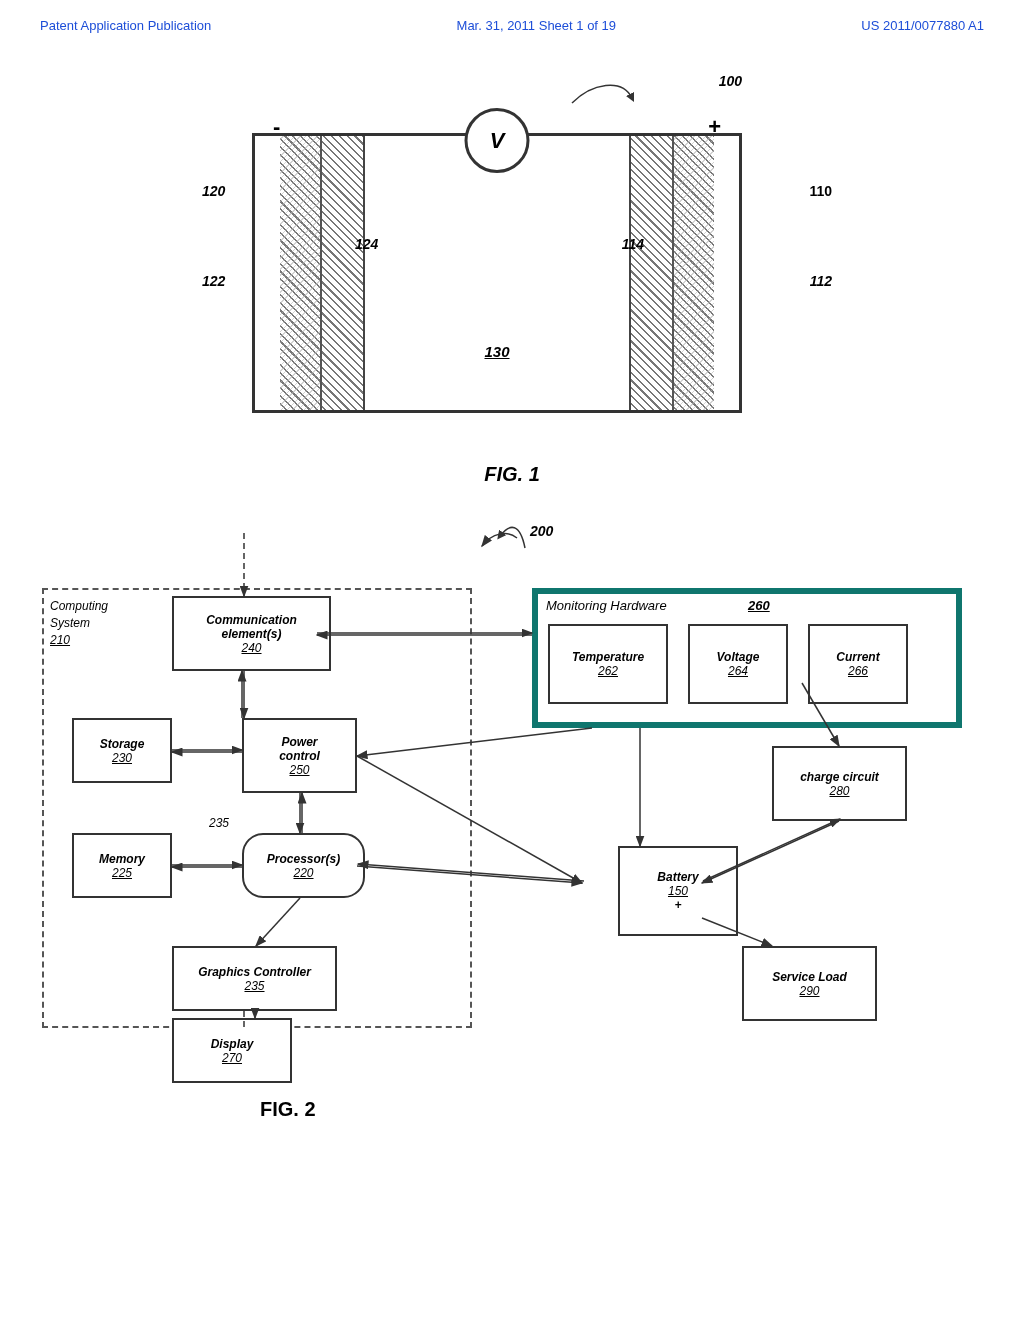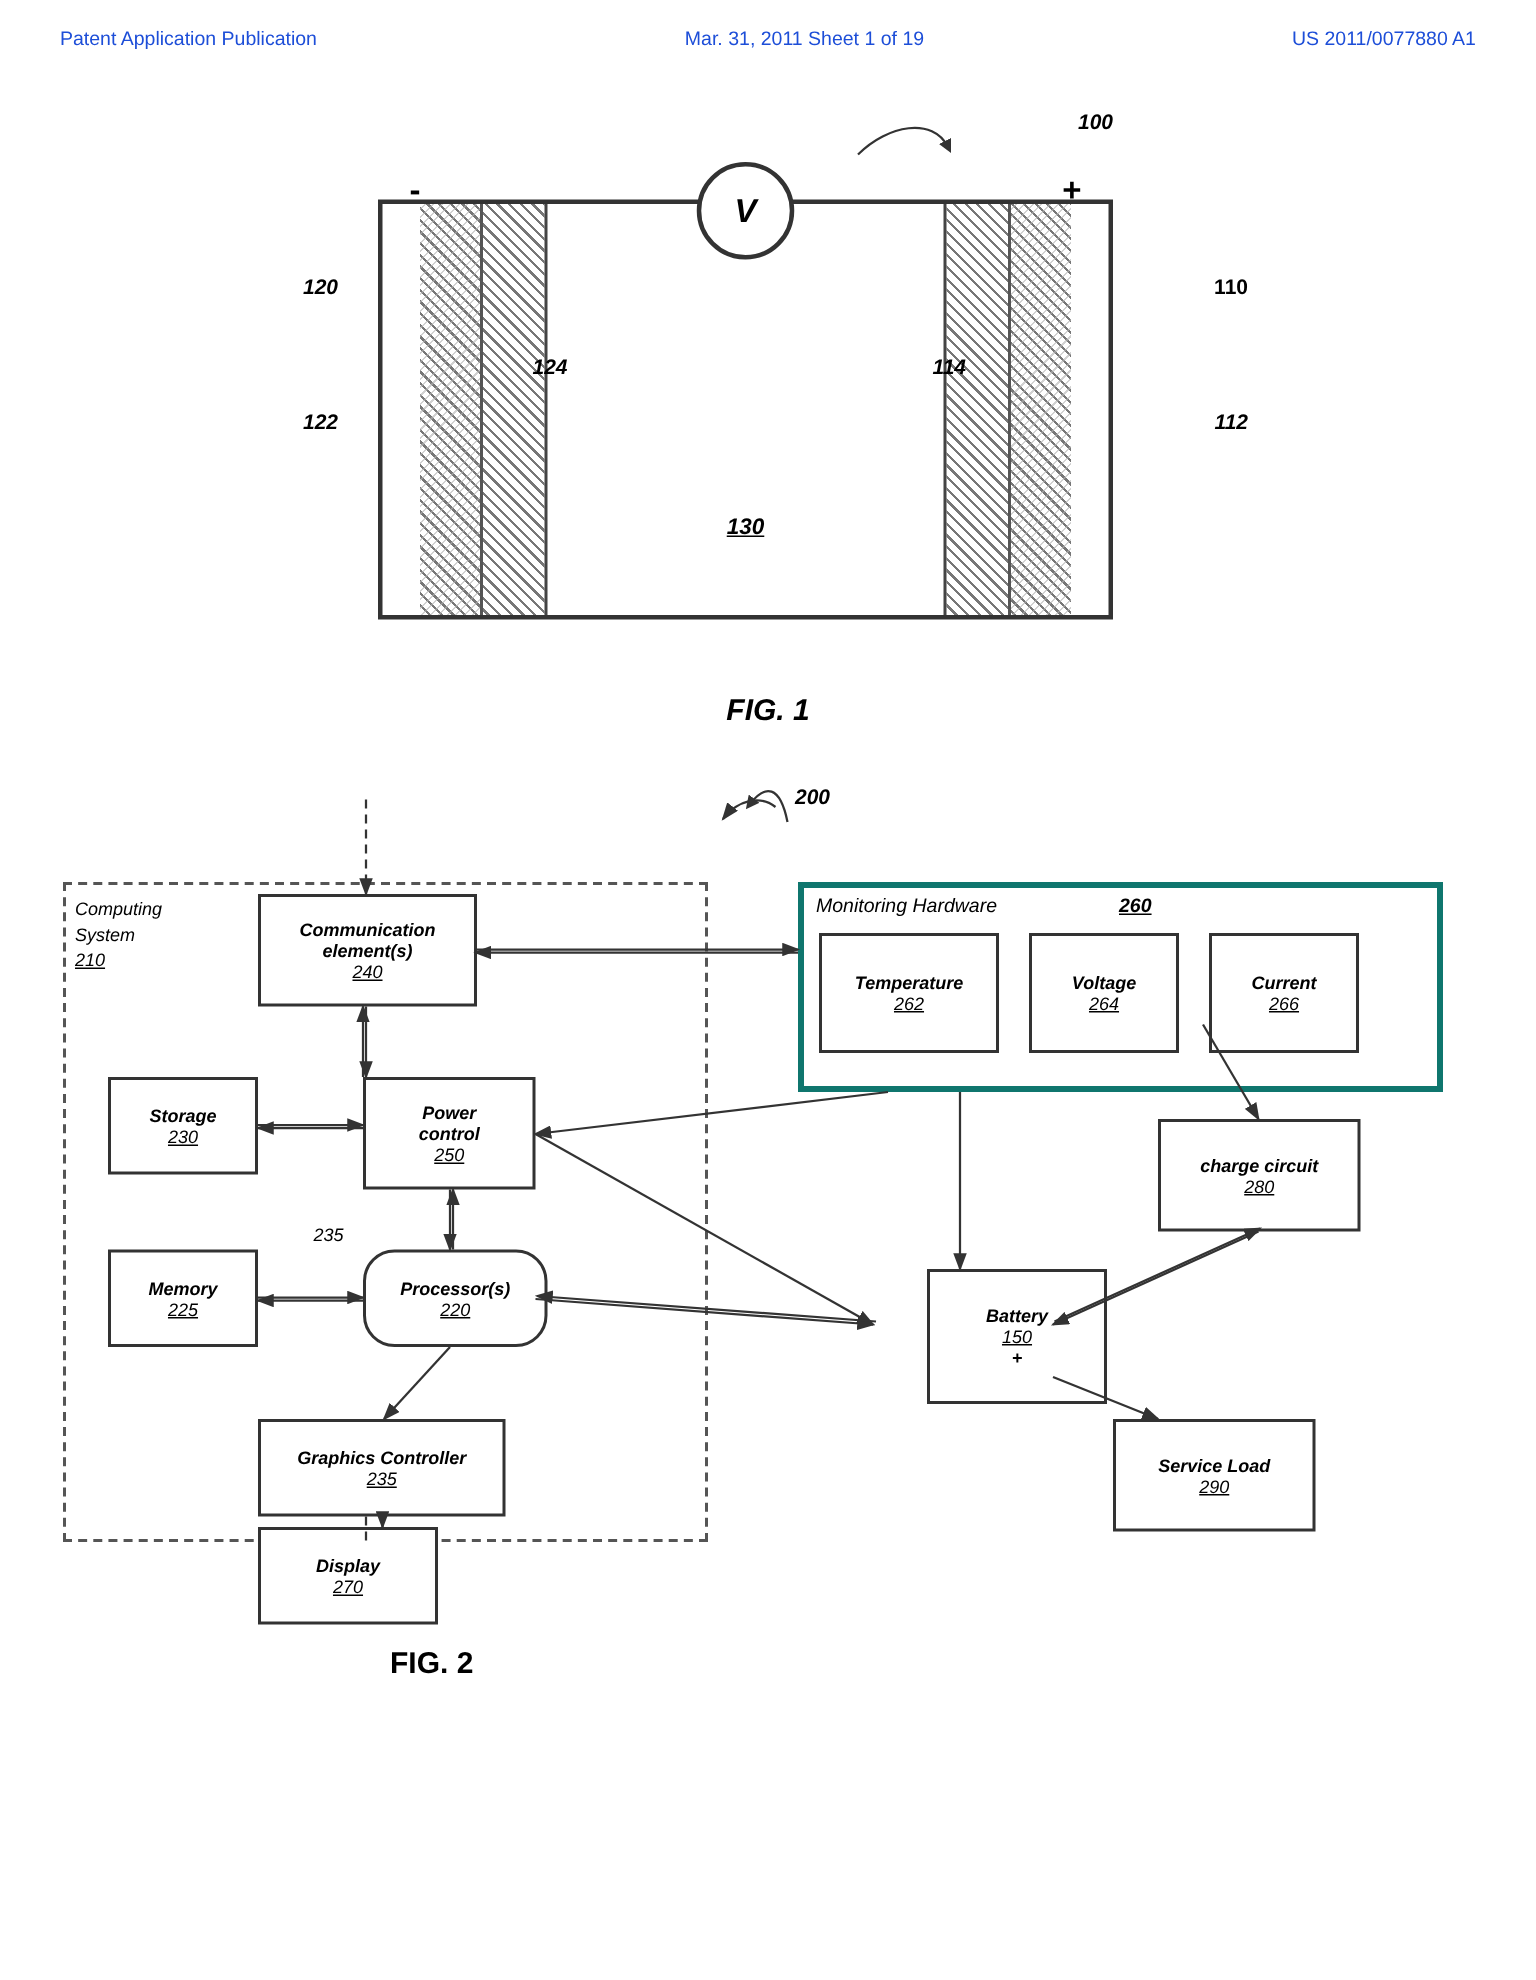--- a/index.html
+++ b/index.html
@@ -142,21 +142,21 @@
       text-decoration: underline;
     }
 
     
     .monitoring-hw-box {
       position: absolute;
       top: 60px;
       left: 490px;
       width: 430px;
       height: 140px;
-      border: 4px solid #0f766e;
+      border: 6px solid #0f766e;
       background: #fff;
     }
 
     .monitoring-hw-label {
       font-style: italic;
       font-size: 13px;
       position: absolute;
       top: 4px;
       left: 8px;
     }
@@ -270,21 +270,21 @@
   <div class="fig2-container">
 
     <div class="computing-system-border"></div>
 
     <div style="position:absolute;top:70px;left:8px;font-style:italic;font-size:12px;text-align:left;line-height:1.4;">
       <div>Computing</div>
       <div>System</div>
       <div style="text-decoration:underline;">210</div>
     </div>
 
-    <div class="diagram-box" style="top:68px;left:130px;width:146px;height:75px;">
+    <div class="diagram-box" style="top:68px;left:130px;width:159px;height:75px;">
       <div class="box-label">Communication</div>
       <div class="box-label">element(s)</div>
       <div class="box-number">240</div>
     </div>
 
     <div class="diagram-box" style="top:190px;left:30px;width:100px;height:65px;">
       <div class="box-label">Storage</div>
       <div class="box-number">230</div>
     </div>
 

